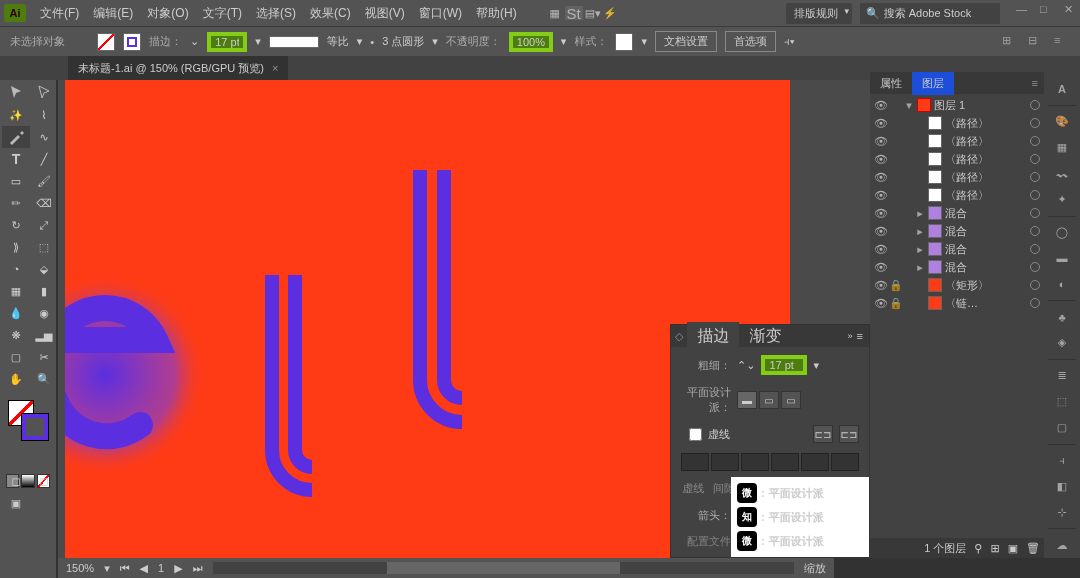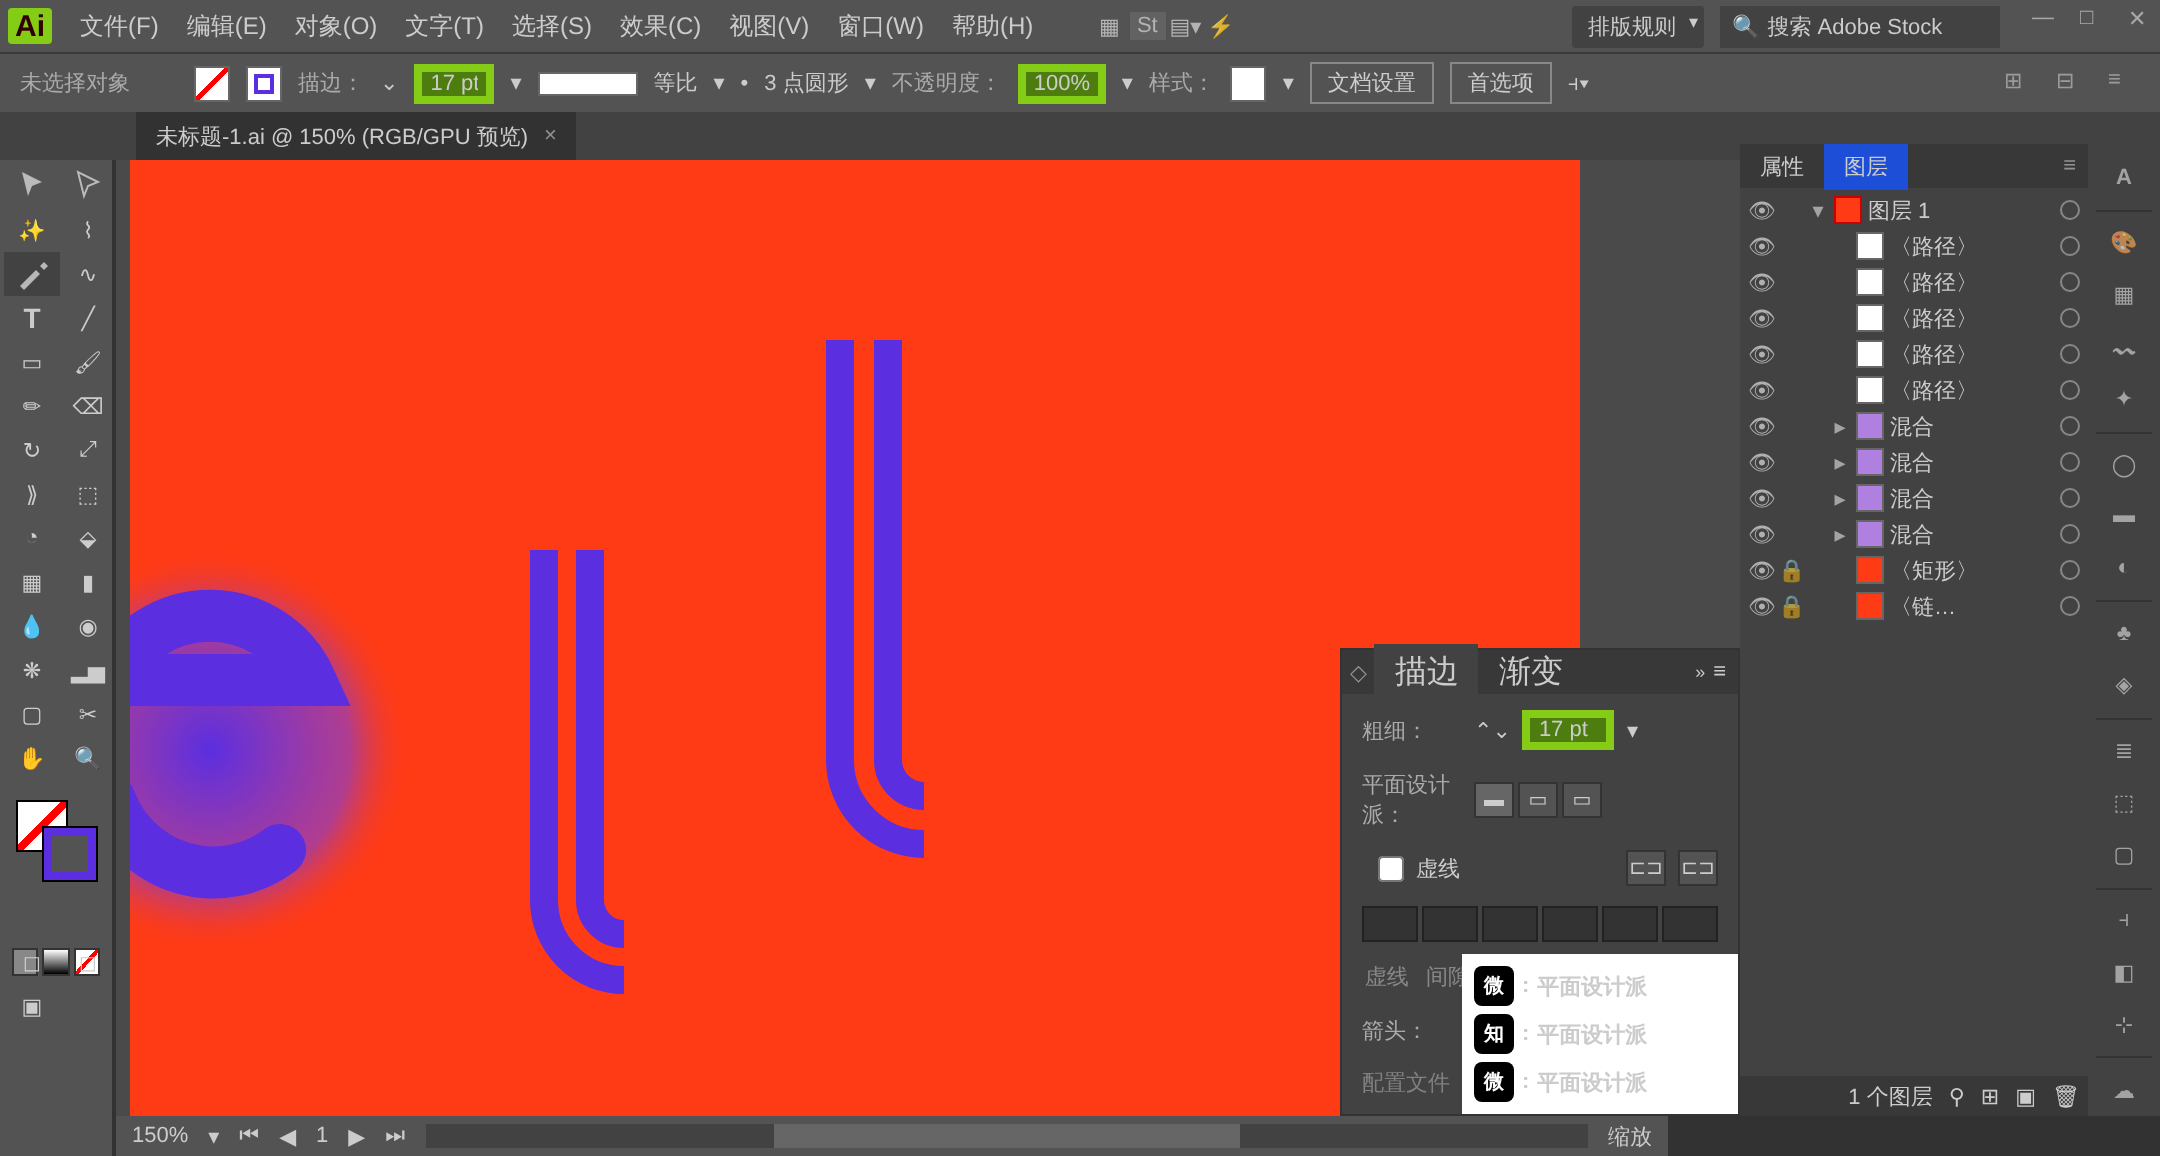--- a/index.html
+++ b/index.html
@@ -1,18 +1,18 @@
 <!DOCTYPE html>
 <html><head>
 <meta charset="utf-8">
 <style>
 *{margin:0;padding:0;box-sizing:border-box;font-family:"Microsoft YaHei",sans-serif;font-size:11px;color:#ccc;user-select:none}
 body{background:#323232;width:1080px;height:578px;overflow:hidden;position:relative}
 .menubar{height:26px;background:#535353;display:flex;align-items:center;padding:0 4px;gap:2px}
-.ai-logo{width:22px;height:18px;background:#84cc16;display:flex;align-items:center;justify-content:center;color:#330000;font-weight:bold;font-size:15px;border-radius:2px;margin-right:6px}
+.ai-logo{width:22px;height:18px;background:#4d7c0f;display:flex;align-items:center;justify-content:center;color:#330000;font-weight:bold;font-size:11px;border-radius:2px;margin-right:6px}
 .menu-item{padding:4px 6px;cursor:pointer;font-size:12px}
 .menu-right{margin-left:auto;display:flex;gap:8px}
 .menu-icon{width:16px;height:16px;display:flex;align-items:center;justify-content:center;opacity:0.8}
 .dropdown-small{background:#424242;padding:3px 14px 3px 8px;border-radius:2px;position:relative;font-size:11px}
 .dropdown-small::after{content:"▾";position:absolute;right:3px;top:3px;font-size:9px}
 .search-box{background:#424242;padding:3px 6px;width:140px;display:flex;align-items:center;gap:4px;font-size:10px;color:#888}
 .win-controls{display:flex;gap:12px;margin-left:8px}
 .win-btn{width:12px;height:12px;opacity:0.7;cursor:pointer}
 .optbar{height:30px;background:#535353;border-top:1px solid #3a3a3a;display:flex;align-items:center;padding:0 10px;gap:8px;font-size:11px}
 .opt-label{color:#aaa}
@@ -59,21 +59,21 @@
 .layer-name{flex:1;white-space:nowrap;overflow:hidden}
 .target{width:10px;height:10px;border:1px solid #888;border-radius:50%}
 .panel-footer{height:20px;background:#383838;display:flex;align-items:center;justify-content:flex-end;padding:0 4px;gap:8px;font-size:10px}
 .stroke-panel{position:absolute;bottom:20px;right:210px;width:200px;background:#424242;border:1px solid #333;z-index:10}
 .sp-tabs{height:22px;background:#383838;display:flex;align-items:center}
 .sp-tab{padding:4px 10px;font-size:16px}
 .sp-tab.active{background:#424242}
 .sp-close{margin-left:auto;padding:0 6px;display:flex;gap:4px;align-items:center}
 .sp-body{padding:8px 10px;display:flex;flex-direction:column;gap:10px}
 .sp-row{display:flex;align-items:center;gap:6px;font-size:11px}
-.sp-label{width:50px;color:#aaa}
+.sp-label{width:50px;text-align:right;color:#aaa}
 .btn-grp{display:flex;gap:2px}
 .btn-sq{width:20px;height:18px;background:#535353;border:1px solid #333;display:flex;align-items:center;justify-content:center;font-size:10px}
 .btn-sq.active{background:#666}
 .dash-boxes{display:flex;gap:2px}
 .dash-box{width:28px;height:18px;background:#333;border:1px solid #222}
 .arrow-sel{width:36px;height:18px;background:#636363;border:1px solid #333;display:flex;align-items:center;justify-content:center;position:relative}
 .arrow-sel::after{content:"▾";position:absolute;right:2px;font-size:8px}
 .credits{position:absolute;bottom:0;right:0;width:138px;background:#fff;padding:6px;display:flex;flex-direction:column;gap:4px}
 .credit-row{display:flex;align-items:center;gap:4px;font-size:12px;color:#000;font-weight:bold}
 .credit-icon{width:20px;height:20px;background:#000;border-radius:4px;display:flex;align-items:center;justify-content:center;color:#fff;font-size:10px}
@@ -91,21 +91,21 @@
   <div class="menu-item">编辑(E)</div>
   <div class="menu-item">对象(O)</div>
   <div class="menu-item">文字(T)</div>
   <div class="menu-item">选择(S)</div>
   <div class="menu-item">效果(C)</div>
   <div class="menu-item">视图(V)</div>
   <div class="menu-item">窗口(W)</div>
   <div class="menu-item">帮助(H)</div>
   <div style="width:20px"></div>
   <div class="menu-icon">▦</div>
-  <div class="menu-icon" style="background:#666;width:18px;height:14px;font-size:11px">St</div>
+  <div class="menu-icon" style="background:#666;width:18px;height:14px;font-size:15px">St</div>
   <div class="menu-icon">▤▾</div>
   <div class="menu-icon">⚡</div>
   <div class="menu-right">
     <div class="dropdown-small">排版规则</div>
     <div class="search-box">
         <span>🔍</span>
         <span>搜索 Adobe Stock</span>
       </div>
     <div class="win-controls">
       <div class="win-btn">—</div>

